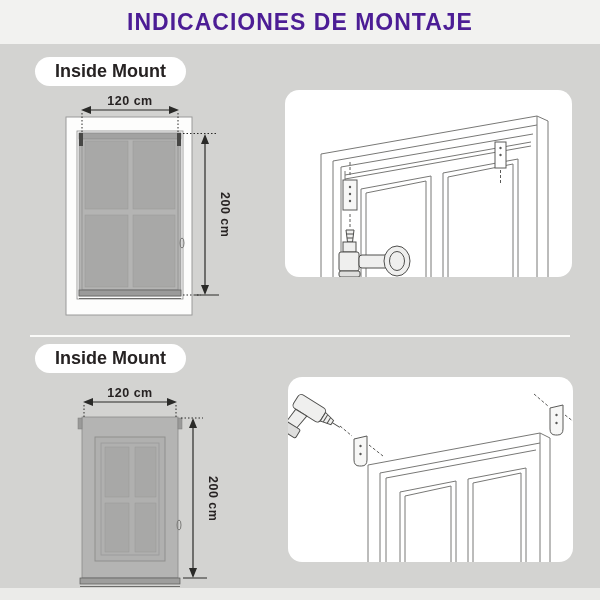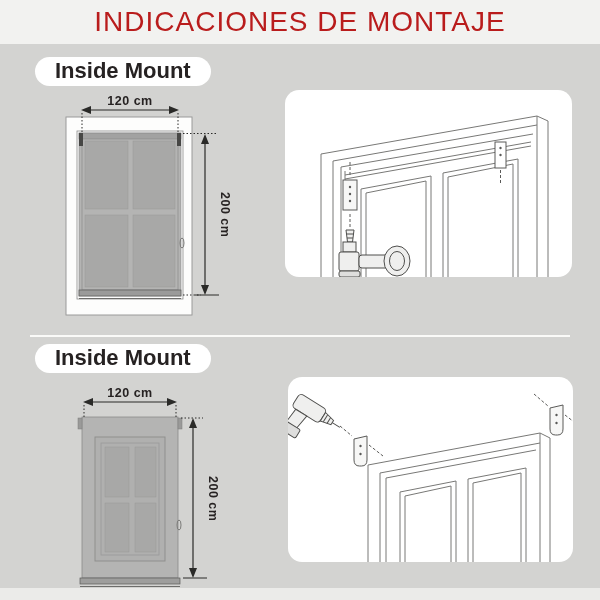--- a/index.html
+++ b/index.html
@@ -1,24 +1,24 @@
 <!DOCTYPE html>
 <html><head>
 <meta charset="utf-8">
 <style>
   *{margin:0;padding:0;box-sizing:border-box}
   html,body{width:600px;height:600px}
   body{font-family:"Liberation Sans",sans-serif;background:#d3d3d1}
   .page{position:relative;width:600px;height:600px;background:#d3d3d1;overflow:hidden}
   .band-top{position:absolute;top:0;left:0;width:600px;height:44px;background:#f2f2f0;
             display:flex;align-items:center;justify-content:center}
-  .title{font-size:28px;font-weight:normal;color:#b91c1c;letter-spacing:1px}
+  .title{font-size:23px;font-weight:bold;color:#4c1d95;letter-spacing:1px}
   .band-bottom{position:absolute;left:0;bottom:0;width:600px;height:12px;background:#ebebe9}
   .badge{position:absolute;background:#ffffff;border-radius:16px;padding:5px 20px 6px 20px;
-         font-size:22px;font-weight:bold;color:#262222;line-height:18px}
+         font-size:18px;font-weight:bold;color:#262222;line-height:18px}
   .badge-inside{left:35px;top:57px}
   .badge-outside{left:35px;top:344px}
   .card{position:absolute;background:#ffffff;border-radius:14px;overflow:hidden}
   .card-inside{left:285px;top:90px;width:287px;height:187px}
   .card-outside{left:288px;top:377px;width:285px;height:185px}
   .divider{position:absolute;left:30px;top:335px;width:540px;height:2px;background:#fafaf8}
   .win-svg{position:absolute;display:block}
   .win-inside{left:45px;top:95px}
   .win-outside{left:45px;top:385px}
   .dim-text{font-size:12.5px;font-weight:bold;fill:#262222;letter-spacing:.5px}

